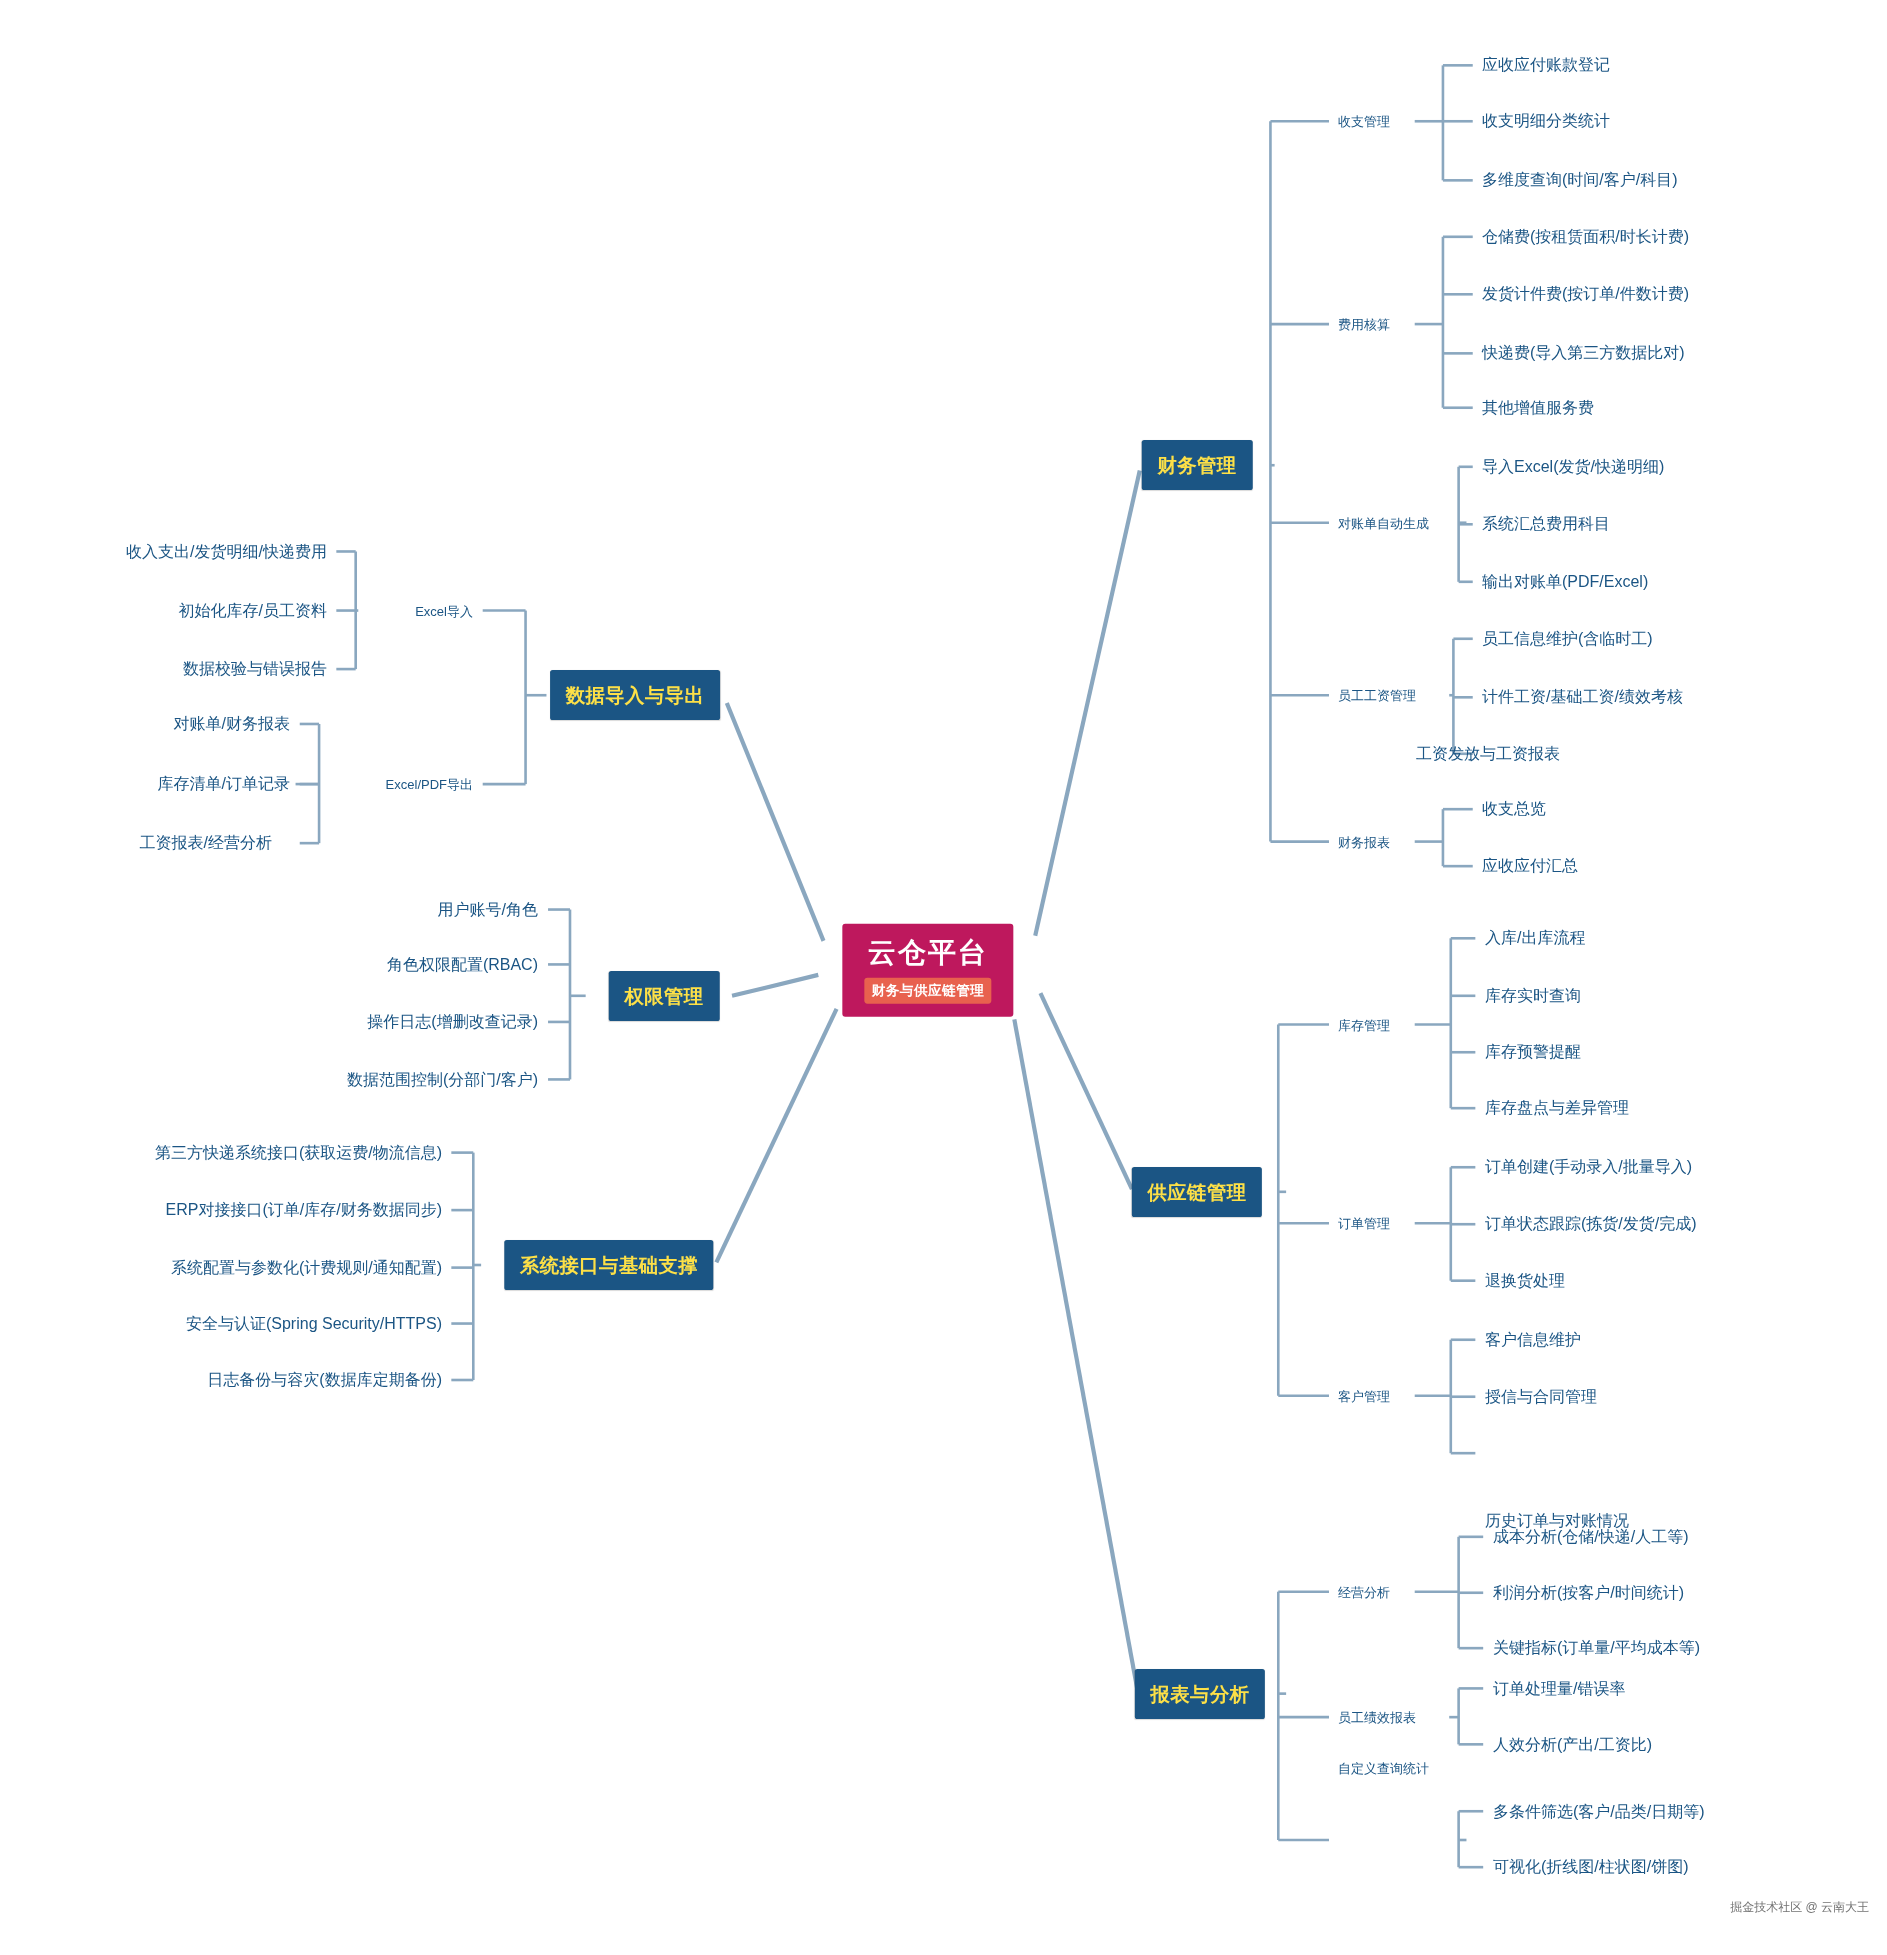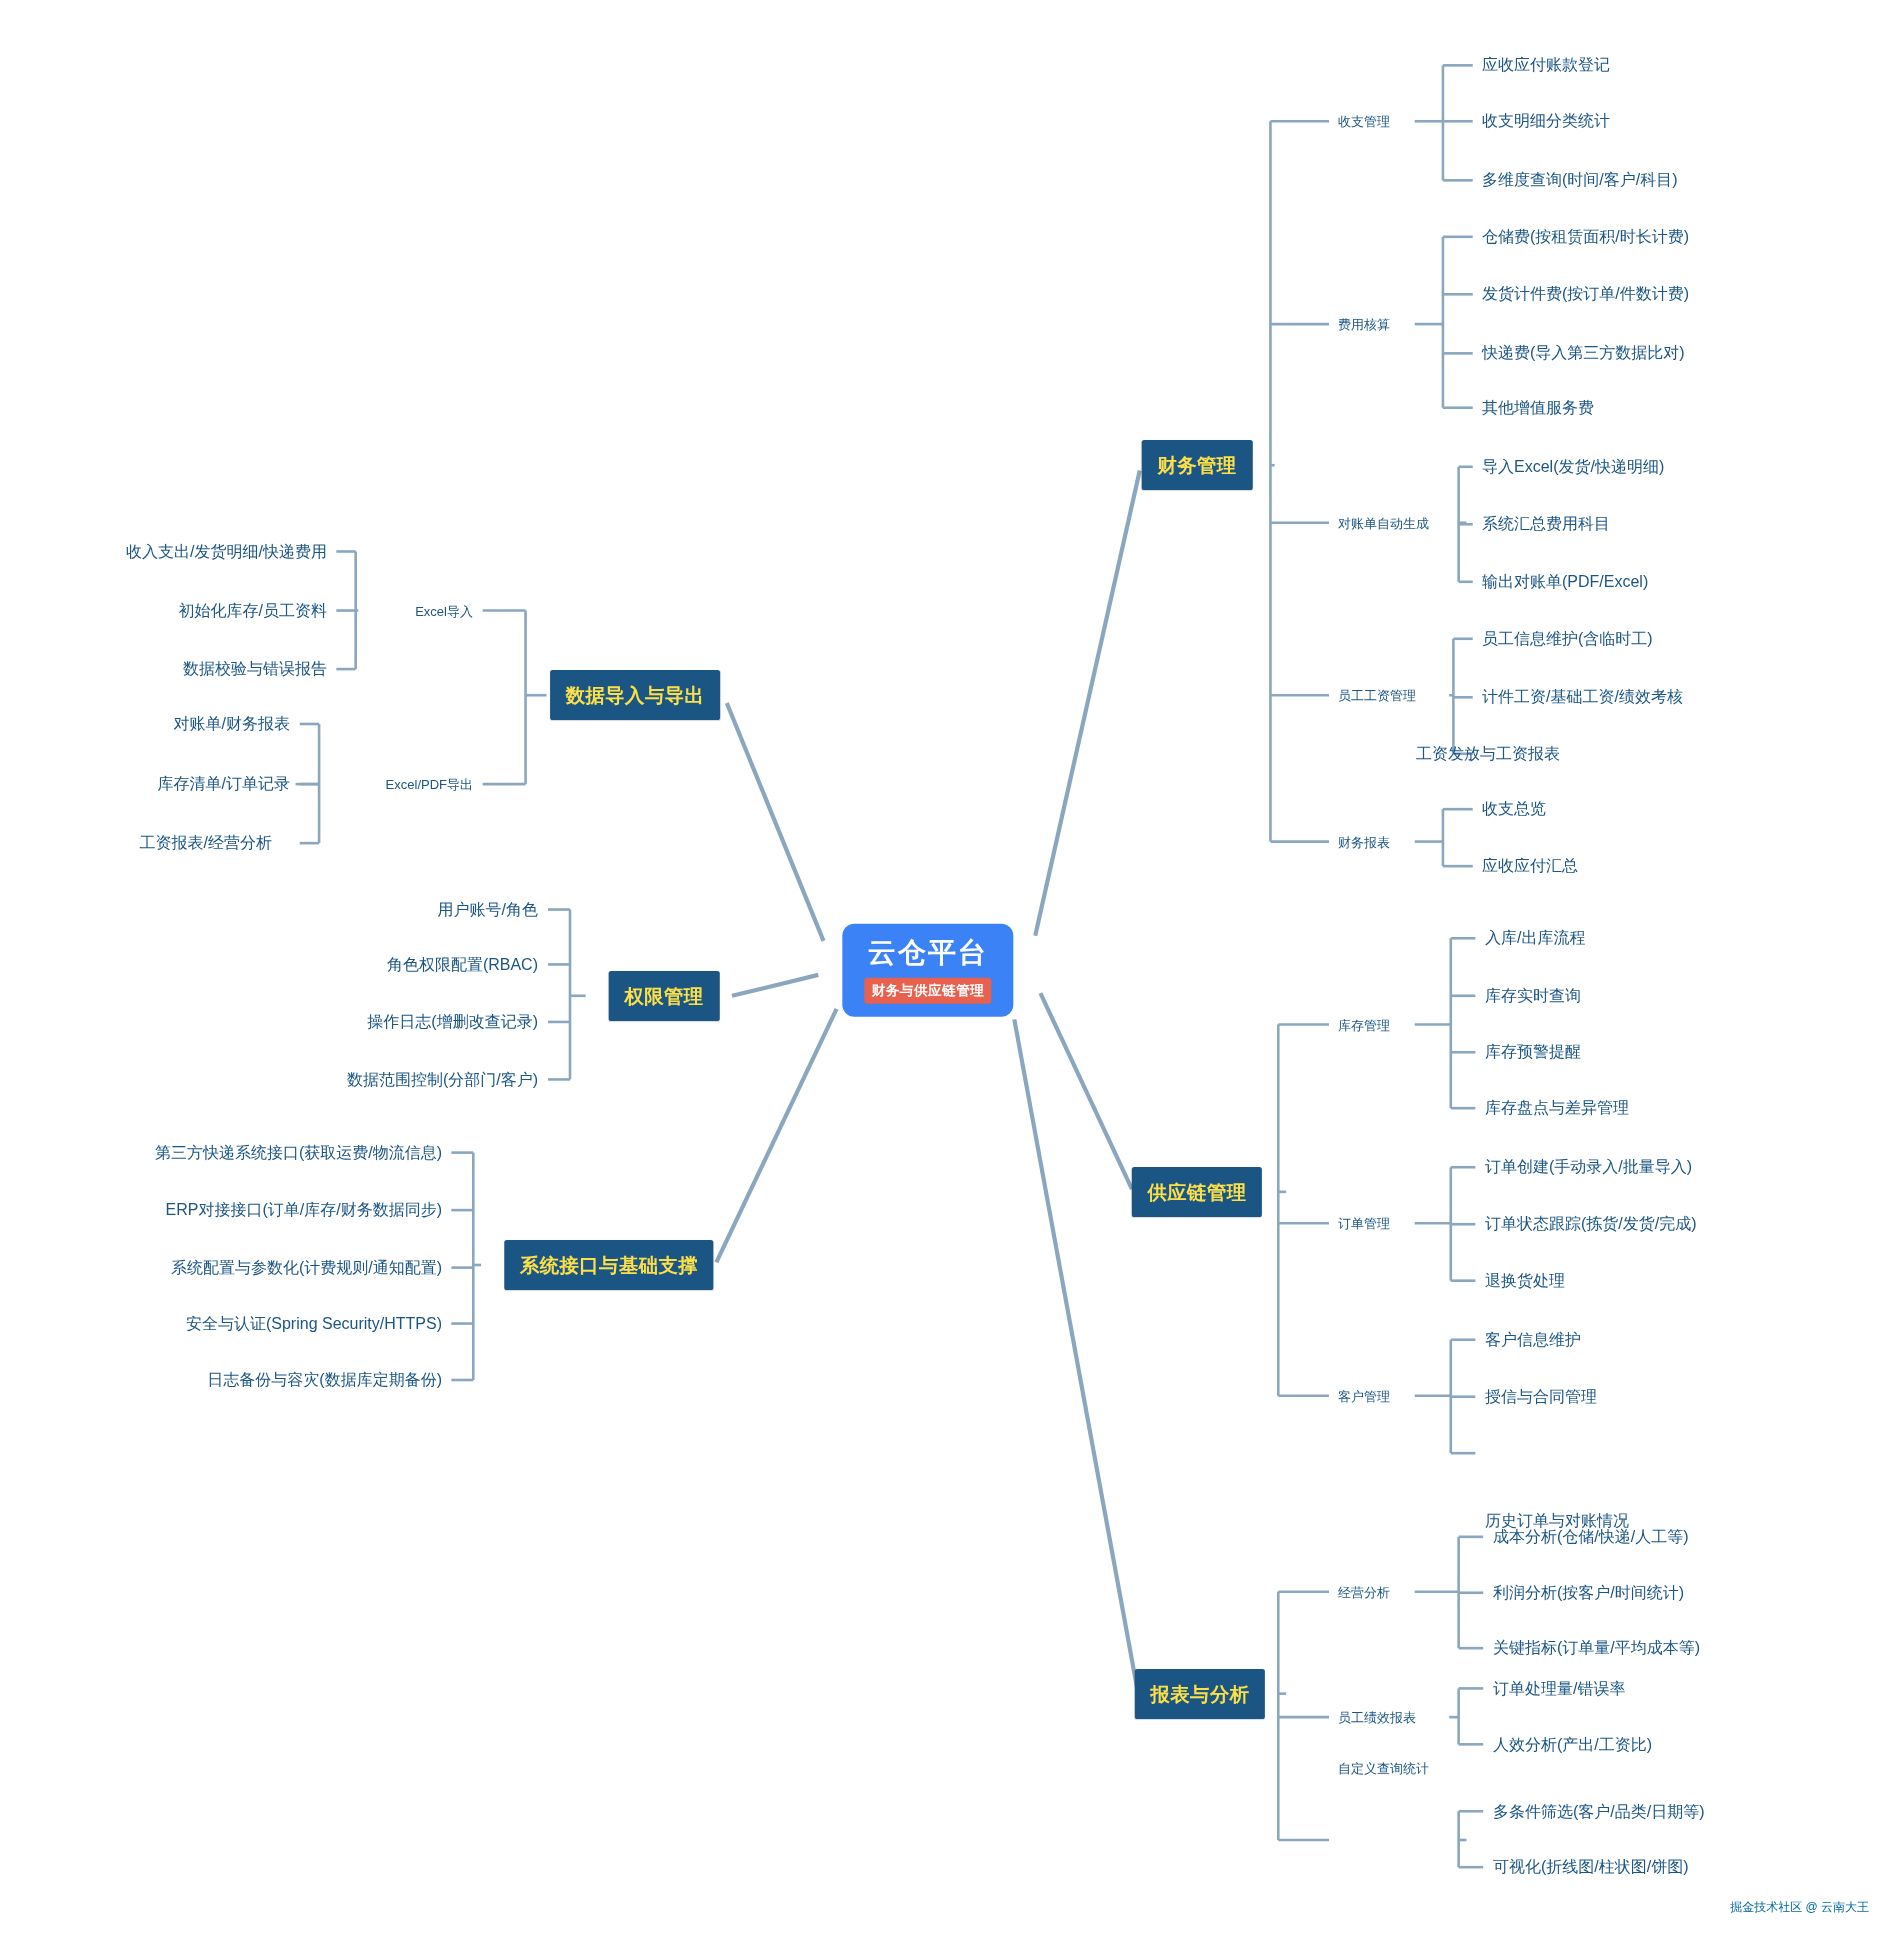--- a/index.html
+++ b/index.html
@@ -43,22 +43,22 @@
     padding:11.5px 15.7px;
     border-radius:2.6px;
     white-space:nowrap;
     transform:translate(-50%,-50%);
     letter-spacing:0.5px;
     box-shadow:0 0.5px 1px rgba(0,0,0,.15);
   }
   
   .rootnode{
     position:absolute;
-    background:#3b82f6;
-    border-radius:12px;
+    background:#be185d;
+    border-radius:3px;
     transform:translate(-50%,-50%);
     padding:13.6px 22px 12.5px;
     text-align:center;
     white-space:nowrap;
   }
   .root-title{
     color:#ffffff;
     font-size:28px;
     font-weight:bold;
     letter-spacing:2.1px;
@@ -71,21 +71,21 @@
     background:#e8614e;
     color:#ffffff;
     font-size:13.6px;
     font-weight:bold;
     border-radius:3.1px;
     padding:4.2px 7.3px;
     letter-spacing:0.5px;
   }
   .watermark{
     position:absolute;
-    color:#0369a1;
+    color:#737373;
     font-size:12px;
     white-space:nowrap;
     transform:translate(-100%,-50%);
   }
 </style>
 </head>
 <body>
 
 <div id="canvas">
   <svg class="links" id="links" viewBox="0 0 3611 3740" width="1888" height="1955">

